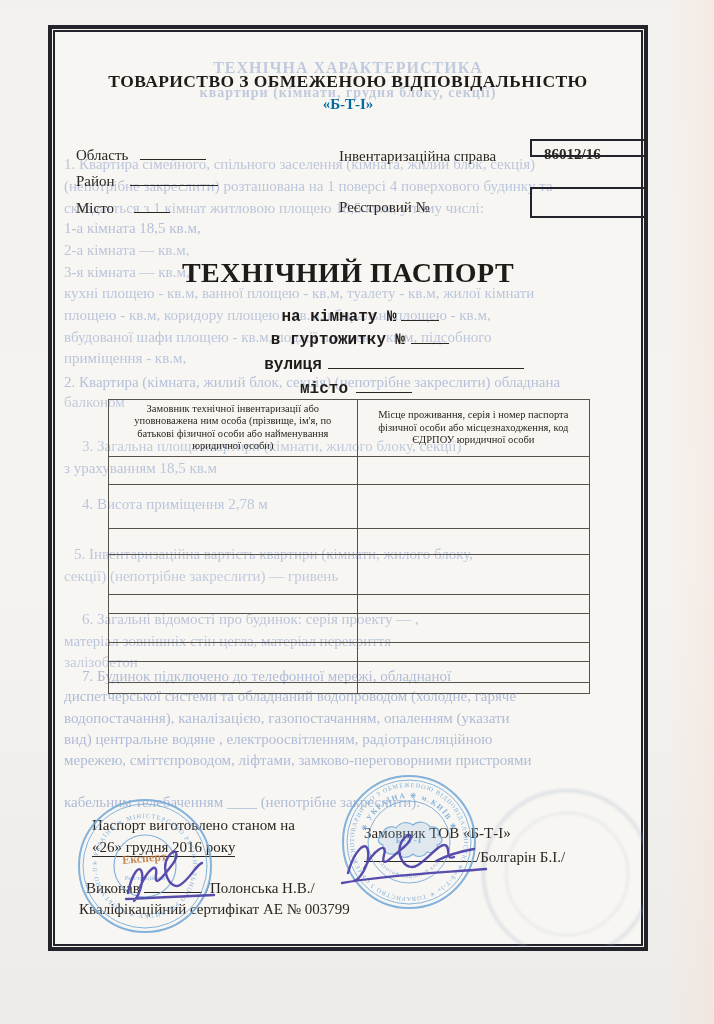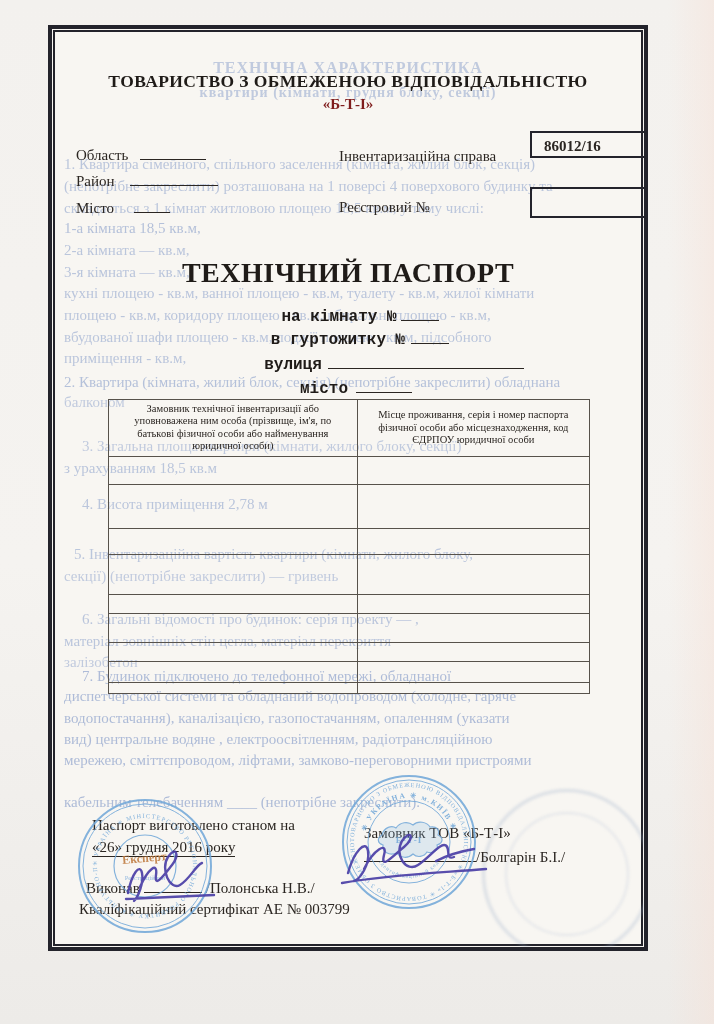--- a/index.html
+++ b/index.html
@@ -14,21 +14,21 @@
 
   
   .ghost-layer{position:absolute;inset:0;z-index:1;filter:blur(.5px);}
   .gline{position:absolute;font-size:15px;line-height:1;white-space:nowrap;color:#7d95c6;}
   .ghost-title{position:absolute;left:0;width:100%;text-align:center;font-weight:bold;
     letter-spacing:1px;color:#7d95c6;opacity:.45;font-size:16px;}
 
   
   .abs{position:absolute;z-index:2;}
   .org1{left:0;top:42px;width:100%;text-align:center;font-weight:bold;font-size:17.5px;letter-spacing:.4px;color:#1f1b18;}
-  .org2{left:0;top:67px;width:100%;text-align:center;font-weight:bold;font-size:15px;color:#7f1d1d;}
+  .org2{left:0;top:67px;width:100%;text-align:center;font-weight:bold;font-size:15px;color:#0369a1;}
   .flabel{font-size:15px;}
   .uline{display:inline-block;border-bottom:1.5px solid #2b2622;height:.95em;vertical-align:baseline;}
   .valbox{box-sizing:border-box;border:2px solid #23232b;background:transparent;
     font-weight:bold;font-size:15px;padding:5px 0 0 12px;}
   .doc-title{left:0;top:228px;width:100%;text-align:center;font-weight:bold;font-size:28px;letter-spacing:.5px;color:#1f1b18;}
   .cline{left:0;width:100%;text-align:center;font-weight:bold;font-size:16px;color:#1f1b18;font-family:Liberation Mono, monospace;}
   .cline .in{display:inline-block;}
 
   table.parties{position:absolute;left:56px;top:370px;width:482px;z-index:2;
     border-collapse:collapse;border:1.5px solid #3a362f;background:transparent;}
@@ -96,21 +96,21 @@
     </div>
     <div class="abs flabel" style="left:24px;top:142px">
       <span>Район</span>
       <span class="uline" style="width:88px;margin-left:12px"></span>
     </div>
     <div class="abs flabel" style="left:24px;top:169px">
       <span>Місто</span>
       <span class="uline" style="width:36px;margin-left:16px"></span>
     </div>
     <div class="abs flabel" style="left:287px;top:119px">Інвентаризаційна справа</div>
-    <div class="abs valbox" style="left:478px;top:102px;width:128px;height:27px">
+    <div class="abs valbox" style="left:478px;top:110px;width:128px;height:18px">
       <span>86012/16</span>
     </div>
     <div class="abs flabel" style="left:287px;top:170px">Реєстровий №</div>
     <div class="abs valbox" style="left:478px;top:158px;width:128px;height:31px">
       <span></span>
     </div>
 
     <div class="abs doc-title">ТЕХНІЧНИЙ ПАСПОРТ</div>
     <div class="abs cline" style="top:276px">
       <span class="in" style="transform:translateX(12px)">

